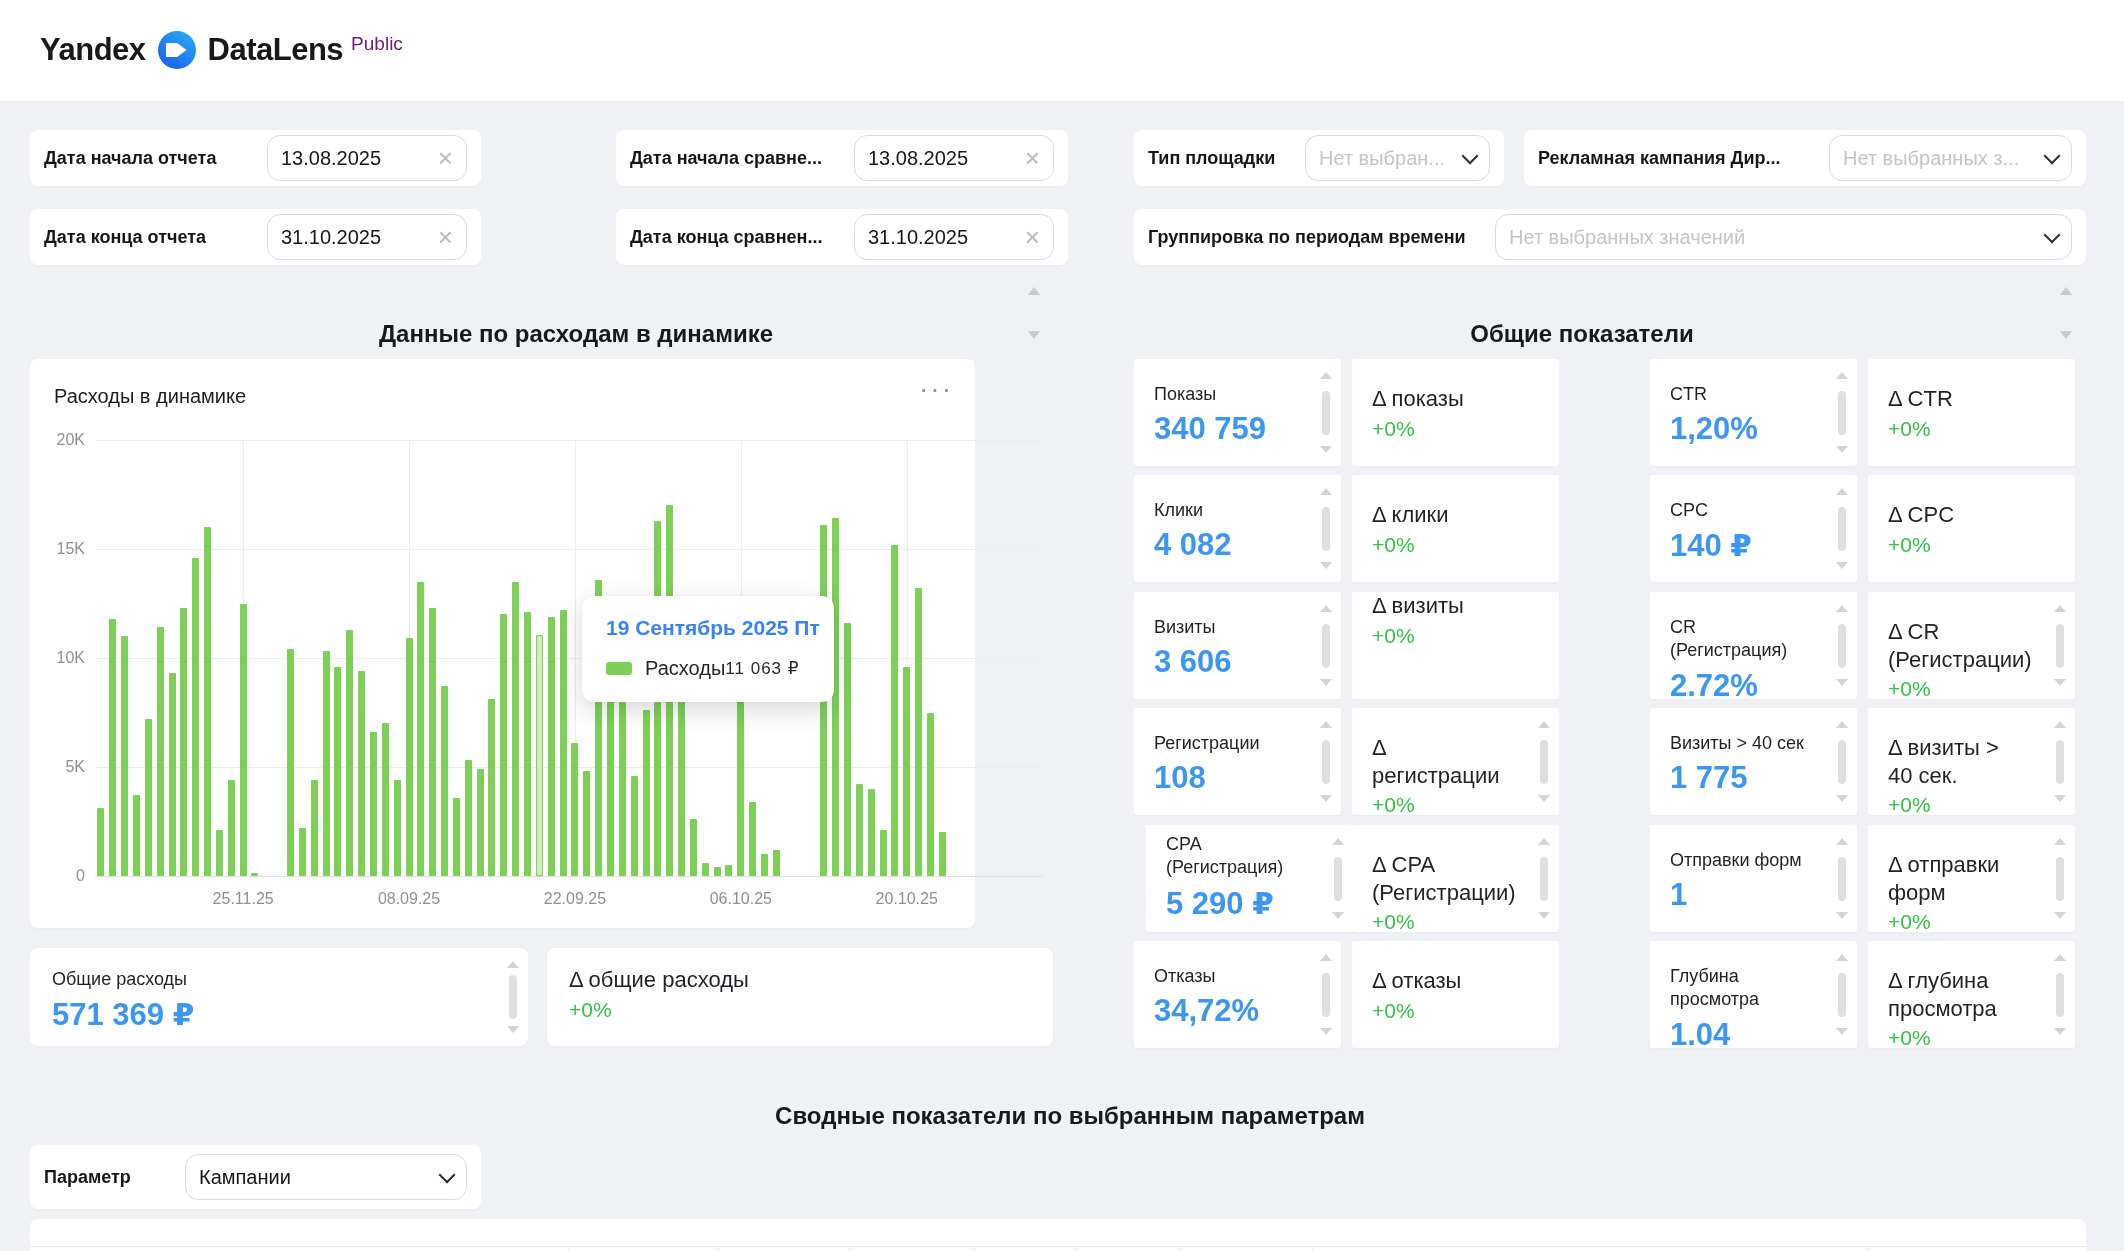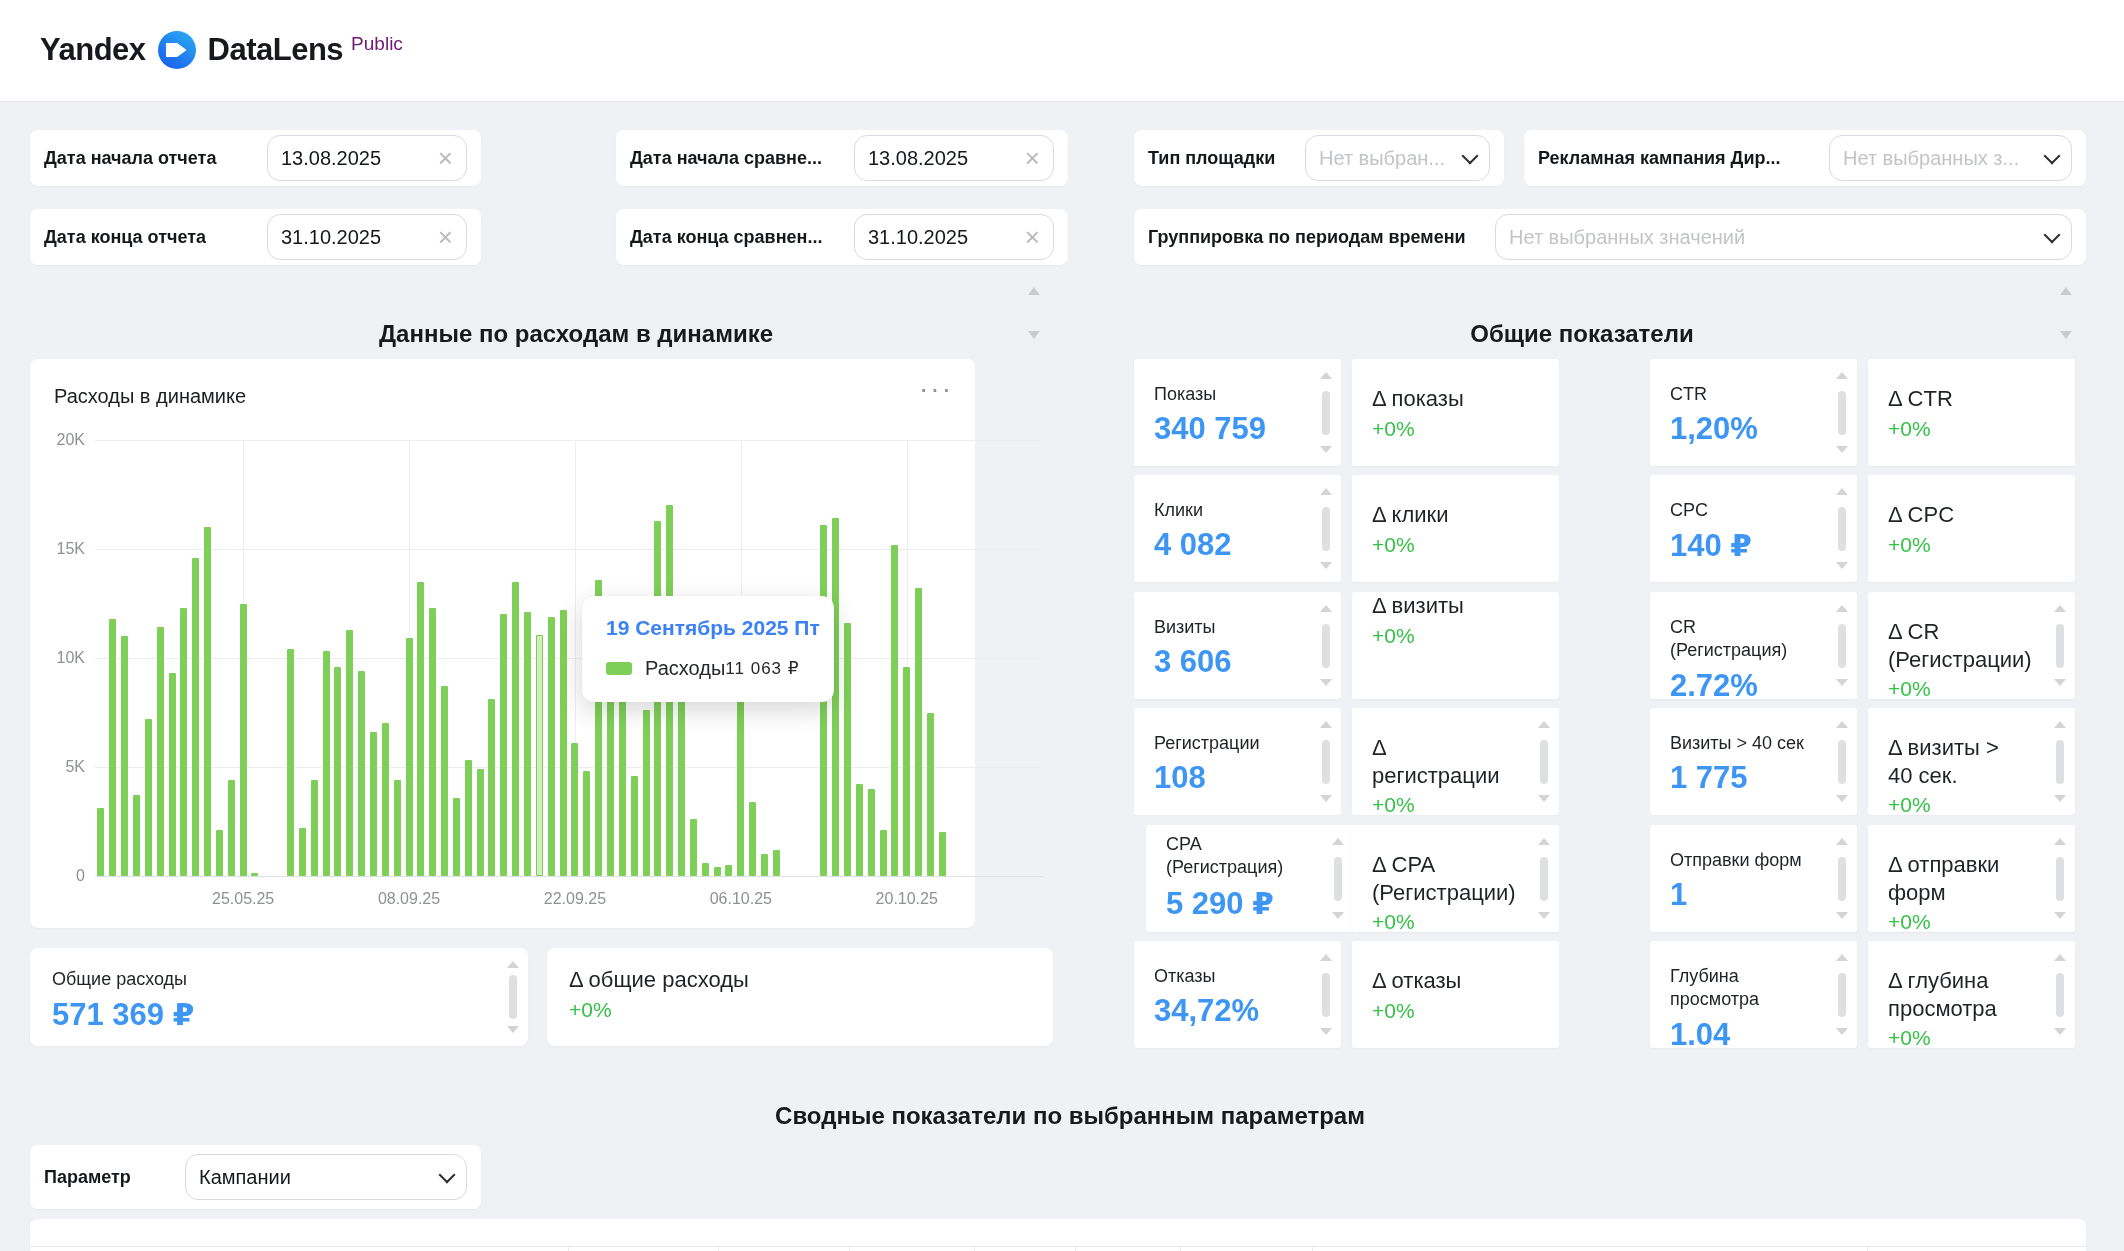--- a/index.html
+++ b/index.html
@@ -159,21 +159,21 @@
         <div class="ylab" style="top: 436px;">0</div>
         <div class="hgrid" style="top: 327px;"></div>
         <div class="ylab" style="top: 327px;">5K</div>
         <div class="hgrid" style="top: 218px;"></div>
         <div class="ylab" style="top: 218px;">10K</div>
         <div class="hgrid" style="top: 109px;"></div>
         <div class="ylab" style="top: 109px;">15K</div>
         <div class="hgrid" style="top: 0px;"></div>
         <div class="ylab" style="top: 0px;">20K</div>
         <div class="vgrid" style="left: 148.125px;"></div>
-        <div class="xlab" style="left: 148.125px;">25.05.25</div>
+        <div class="xlab" style="left: 148.125px;">25.11.25</div>
         <div class="vgrid" style="left: 314.025px;"></div>
         <div class="xlab" style="left: 314.025px;">08.09.25</div>
         <div class="vgrid" style="left: 479.925px;"></div>
         <div class="xlab" style="left: 479.925px;">22.09.25</div>
         <div class="vgrid" style="left: 645.825px;"></div>
         <div class="xlab" style="left: 645.825px;">06.10.25</div>
         <div class="vgrid" style="left: 811.725px;"></div>
         <div class="xlab" style="left: 811.725px;">20.10.25</div>
         <div class="bar" style="left: 2.4px; height: 67.58px;"></div>
         <div class="bar" style="left: 14.25px; height: 257.24px;"></div>

